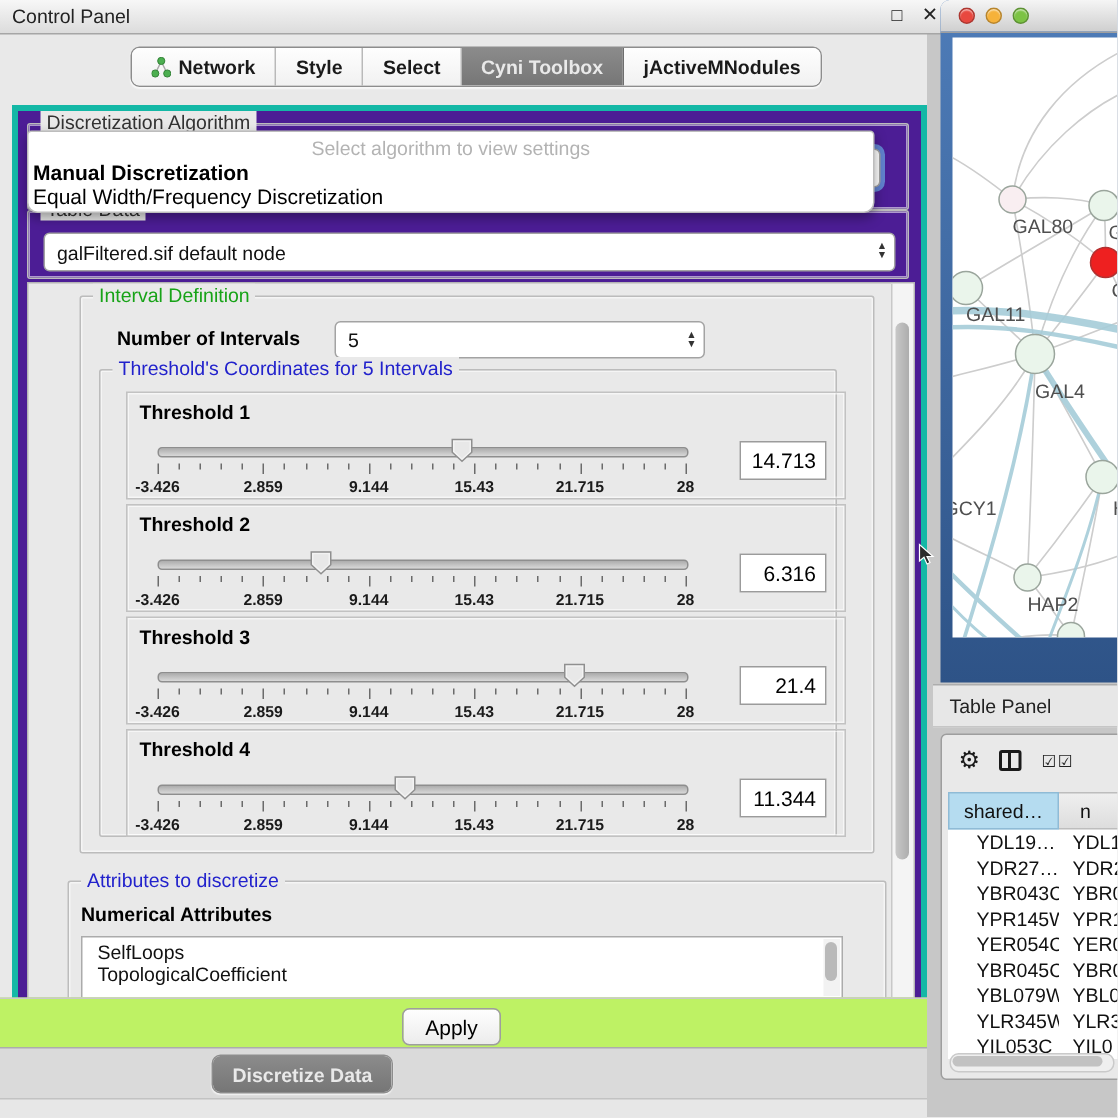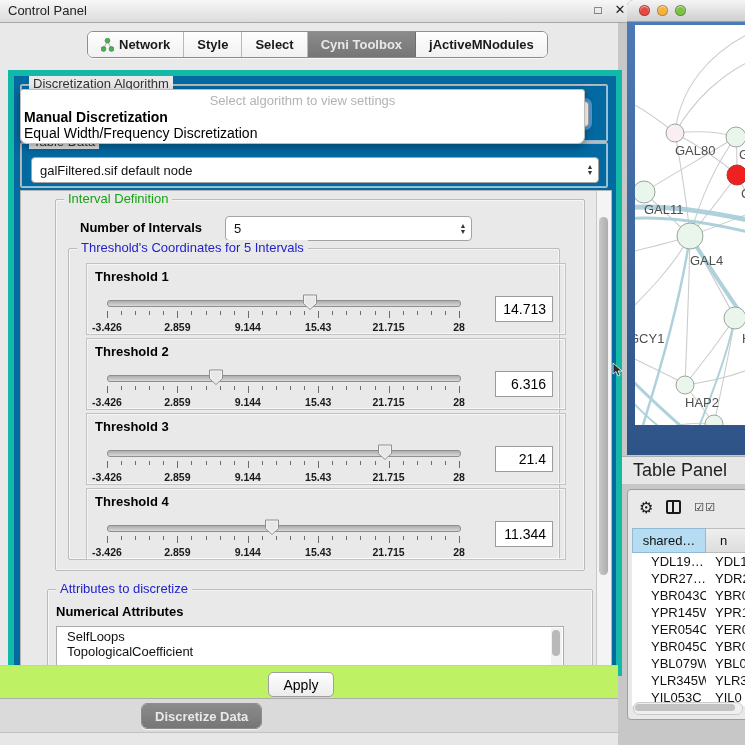--- a/index.html
+++ b/index.html
@@ -17,22 +17,22 @@
   
   .seg-bar{position:absolute;display:flex;background:#FDFDFD;border:1px solid #8D8D8D;
     border-radius:6px;overflow:hidden;height:25px;box-shadow:0 1px 1px rgba(255,255,255,.7);}
   .seg{display:flex;align-items:center;gap:5px;padding:0 13px;font-size:13px;font-weight:bold;
     color:#1A1A1A;border-right:1px solid #B9B9B9;background:linear-gradient(#FEFEFE,#F1F1F1);white-space:nowrap;}
   .seg:last-child{border-right:none;}
   .seg.selected{background:linear-gradient(#8B8B8B,#767676);color:#E9E9E9;border-right-color:#6E6E6E;}
   .top-tabs{left:87px;top:31px;}
   .bottom-tabs{left:141px;top:703px;}
   
-  .content{position:absolute;left:8px;top:70px;width:602px;height:594px;background:#0369a1;
-    border:6px solid #14b8a6;text-decoration:underline;}
+  .content{position:absolute;left:8px;top:70px;width:602px;height:594px;background:#4c1d95;
+    border:4px solid #14b8a6;text-decoration:underline;}
   .group{position:absolute;border:1px solid #BCBCBC;border-radius:2px;
     box-shadow:inset 0 0 0 1px rgba(255,255,255,.55);}
   .legend{position:absolute;top:-9px;left:8px;background:#E9E9E9;padding:0 4px;font-size:13px;color:#333;}
   .legend.green{color:var(--group-title-green,#17A317);}
   .legend.blue{color:var(--group-title-blue,#2222CC);}
   
   .combo{position:absolute;background:#FFF;border:1px solid #A3A3A3;border-radius:4px;
     display:flex;align-items:center;font-size:13px;color:#111;}
   .combo .val{flex:1;padding:0 8px;overflow:hidden;white-space:nowrap;}
   .combo .stepper{width:16px;display:flex;flex-direction:column;align-items:center;
@@ -90,21 +90,21 @@
   .net-titlebar{position:absolute;left:0;top:0;width:100%;height:22px;
     background:linear-gradient(#F5F5F5,#CFCFCF);border-bottom:1px solid #9F9F9F;
     border-top-left-radius:6px;display:flex;align-items:center;padding-left:12px;gap:7px;box-sizing:border-box;}
   .light{width:11px;height:11px;border-radius:50%;border:1px solid rgba(0,0,0,.25);
     box-shadow:inset 0 1px 1px rgba(255,255,255,.6);box-sizing:border-box;}
   .net-canvas{position:absolute;left:8px;top:25px;width:110px;height:400px;background:#FFF;overflow:hidden;}
   .net-canvas svg{display:block;}
   
   .tp-bar{position:absolute;left:622px;top:456px;width:123px;height:27px;background:#E7E7E7;
     border-top:1px solid #ADADAD;border-bottom:1px solid #C6C6C6;display:flex;align-items:center;}
-  .tp-title{margin-left:11px;font-size:18px;color:#222;}
+  .tp-title{margin-left:11px;font-size:13px;color:#222;}
   .tablewin{position:absolute;left:627px;top:489px;width:118px;height:229px;background:#E9E9E9;
     border:1px solid #9E9E9E;border-radius:4px 0 0 4px;overflow:hidden;}
   .tw-toolbar{position:absolute;left:0;top:0;width:100%;height:34px;display:flex;align-items:center;}
   .gear{margin-left:11px;font-size:16px;color:#1A1A1A;}
   .spliticon{margin-left:13px;width:15px;height:14px;border:2px solid #1A1A1A;border-radius:2px;position:relative;box-sizing:border-box;}
   .spliticon::after{content:"";position:absolute;left:4px;top:0;width:2px;height:100%;background:#1A1A1A;}
   .checks{margin-left:13px;font-size:11px;color:#222;letter-spacing:1px;}
   .datatable{position:absolute;left:4px;top:38px;width:130px;}
   .dt-header{display:flex;height:25px;}
   .dt-h1{width:74px;background:var(--header-selected-blue,#B5DCF0);border:1px solid #8FBBD6;

